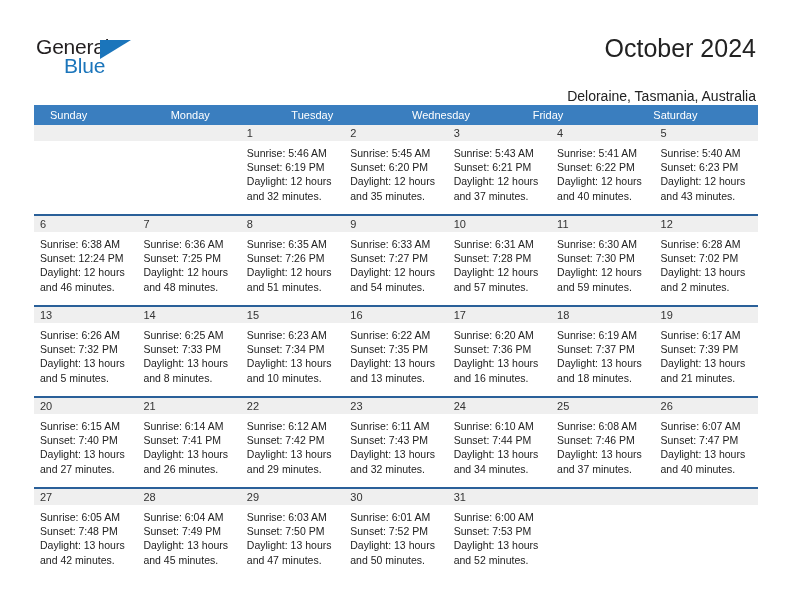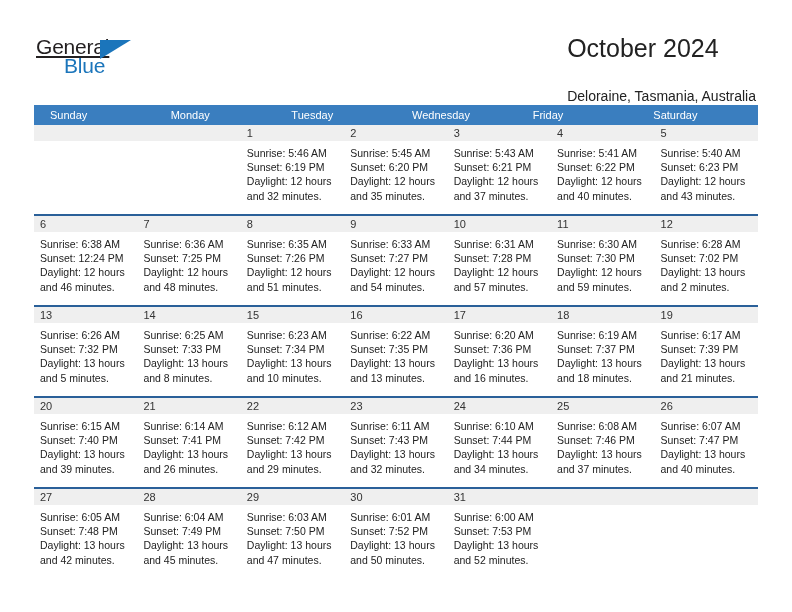--- a/index.html
+++ b/index.html
@@ -39,21 +39,20 @@
     height: 46px;
   }
   .logo-general {
     position: absolute;
     left: 0;
     top: 0;
     font-size: 21px;
     letter-spacing: -0.2px;
     color: #231f20;
     line-height: 22px;
-    text-decoration: underline;
   }
   .logo-blue {
     position: absolute;
     left: 28px;
     top: 19px;
     font-size: 21px;
     letter-spacing: -0.2px;
     color: #1b75bb;
     line-height: 22px;
     text-align: center;
@@ -65,20 +64,21 @@
     width: 0;
     height: 0;
     border-left: 31px solid #1b75bb;
     border-bottom: 19px solid transparent;
   }
 
   .title-block {
     position: absolute;
     right: 36px;
     top: 32px;
+    text-align: right;
   }
   .cal-title {
     font-size: 25px;
     color: #222222;
     line-height: 32px;
     white-space: nowrap;
   }
   .cal-subtitle {
     font-size: 14px;
     color: #222222;
@@ -369,21 +369,21 @@
             </div>
           </div>
         </div>
         <div class="week-row">
           <div class="day-cell">
             <div class="day-number">20</div>
             <div class="day-body">
               <div class="day-line">Sunrise: 6:15 AM</div>
               <div class="day-line">Sunset: 7:40 PM</div>
               <div class="day-line">Daylight: 13 hours</div>
-              <div class="day-line">and 39 minutes.</div>
+              <div class="day-line">and 27 minutes.</div>
             </div>
           </div>
           <div class="day-cell">
             <div class="day-number">21</div>
             <div class="day-body">
               <div class="day-line">Sunrise: 6:14 AM</div>
               <div class="day-line">Sunset: 7:41 PM</div>
               <div class="day-line">Daylight: 13 hours</div>
               <div class="day-line">and 26 minutes.</div>
             </div>

